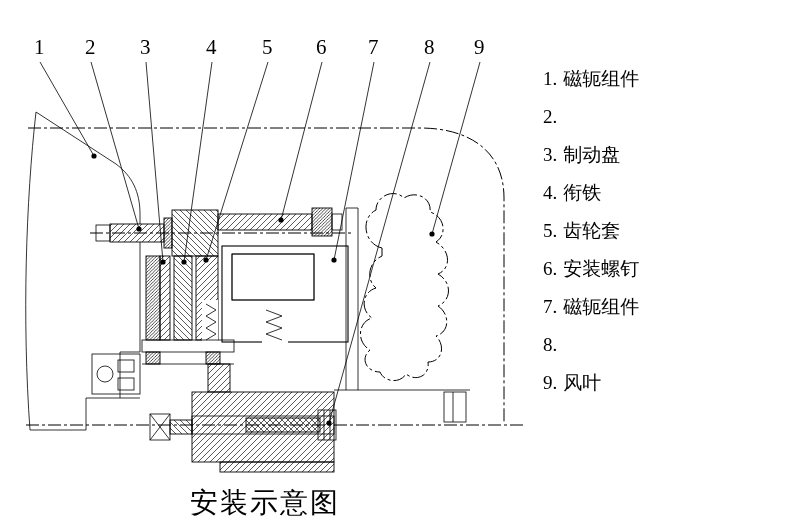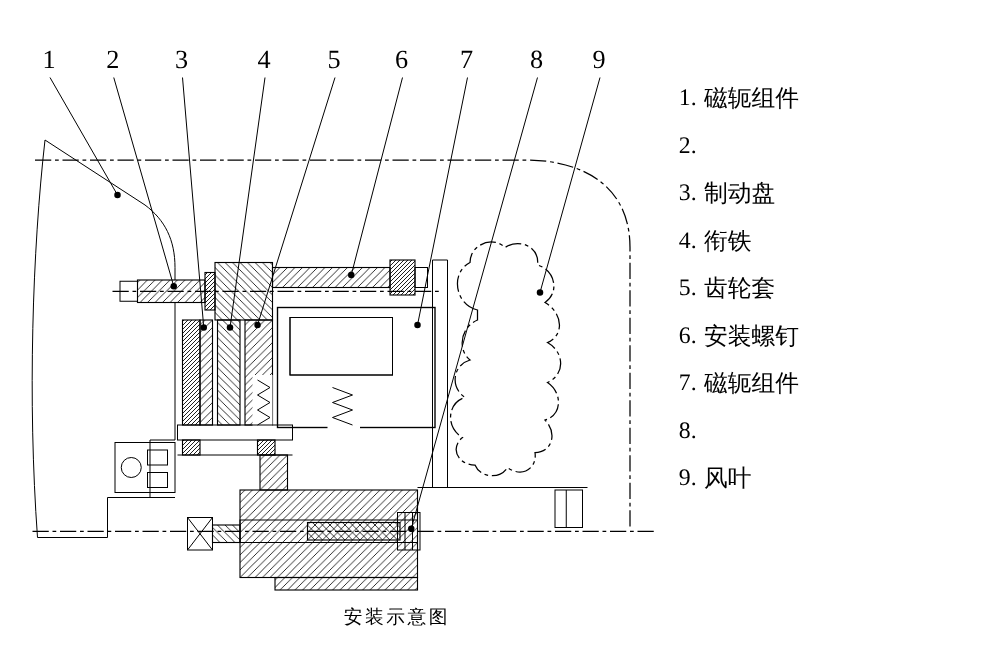--- a/index.html
+++ b/index.html
@@ -13,22 +13,22 @@
   .pt{stroke:#000;stroke-width:0.9;}
   .leader{stroke:#000;stroke-width:0.8;fill:none;}
   .dot{fill:#000;stroke:none;}
   .blank{fill:#fff;stroke:none;}
   .callout{font-family:"Liberation Serif", serif;font-size:21px;fill:#000;}
   
   .legend{position:absolute;left:543px;top:60px;}
   .legend-item{height:38px;display:flex;align-items:center;font-size:19px;white-space:nowrap;}
   .legend-num{margin-right:6px;}
   
-  .caption{position:absolute;left:190px;top:484px;width:170px;text-align:right;
-           font-size:15px;letter-spacing:2px;}
+  .caption{position:absolute;left:190px;top:484px;width:170px;text-align:left;
+           font-size:28px;letter-spacing:2px;}
 </style>
 </head>
 <body>
 
 <div class="canvas">
 
   <svg width="800" height="532" viewBox="0 0 800 532">
     <defs>
       <pattern id="h1" width="6" height="6" patternUnits="userSpaceOnUse">
         <path d="M0,6 L6,0 M-1.5,1.5 L1.5,-1.5 M4.5,7.5 L7.5,4.5" stroke="#000" stroke-width="0.65" fill="none"></path>

